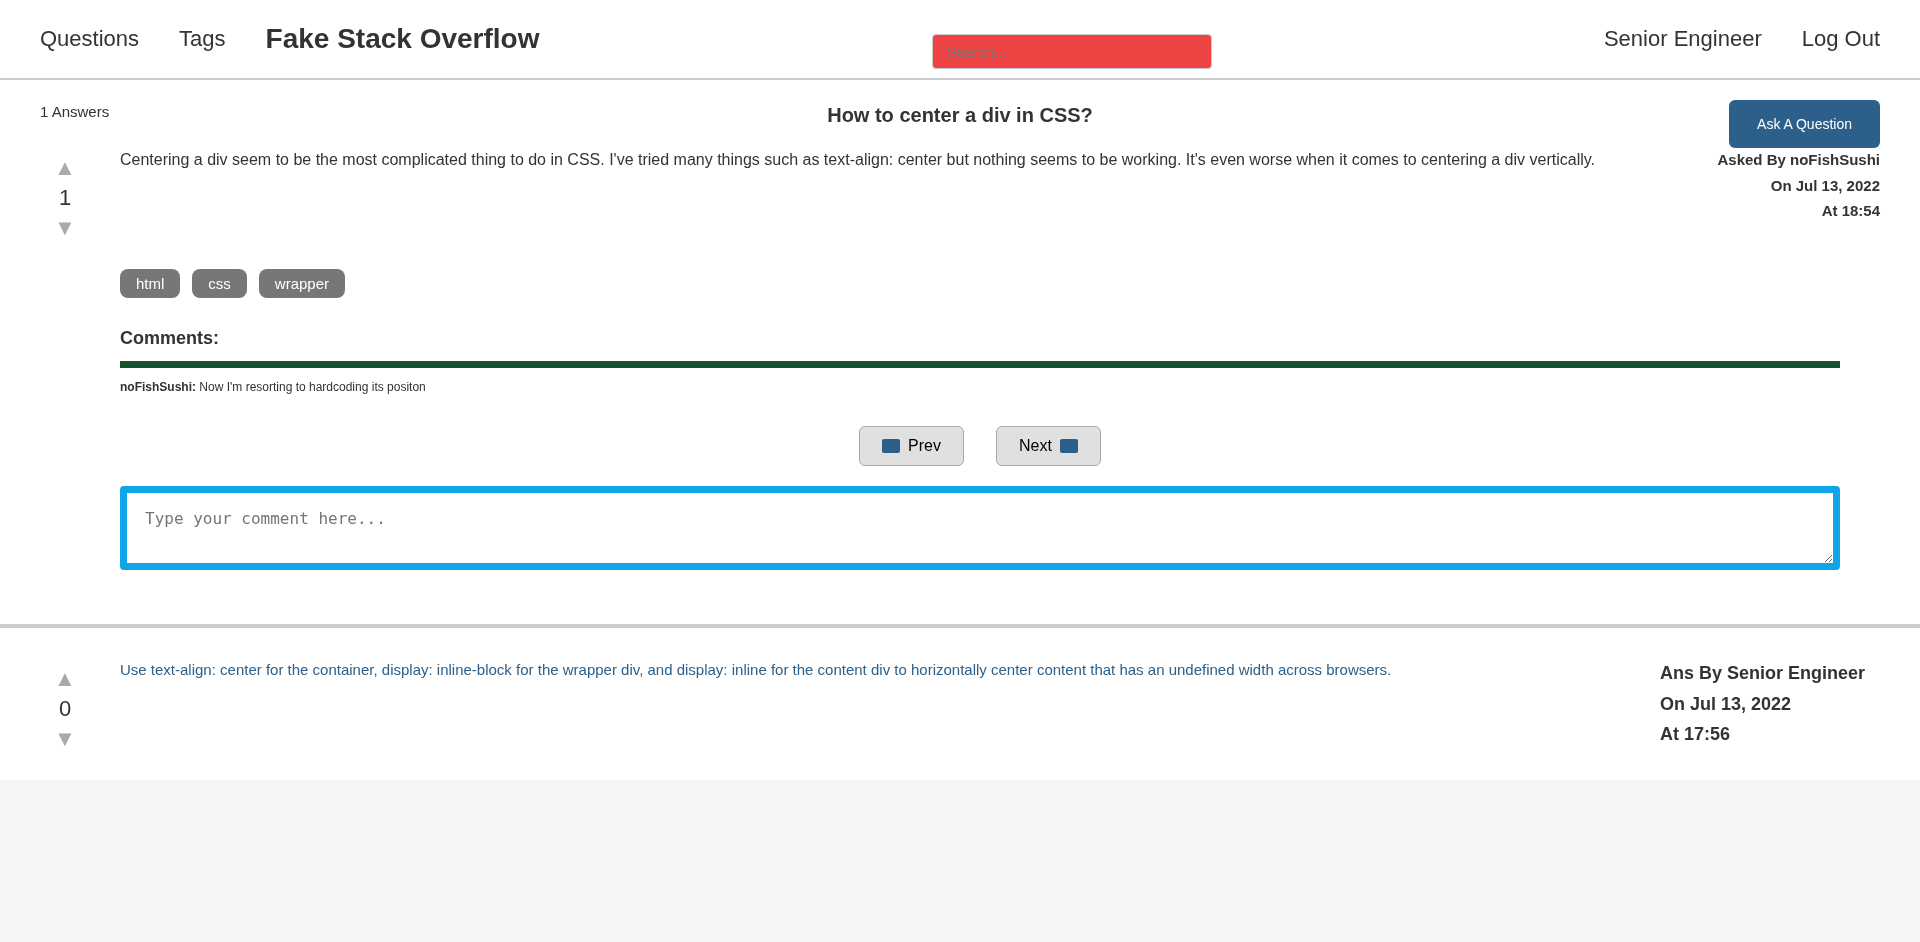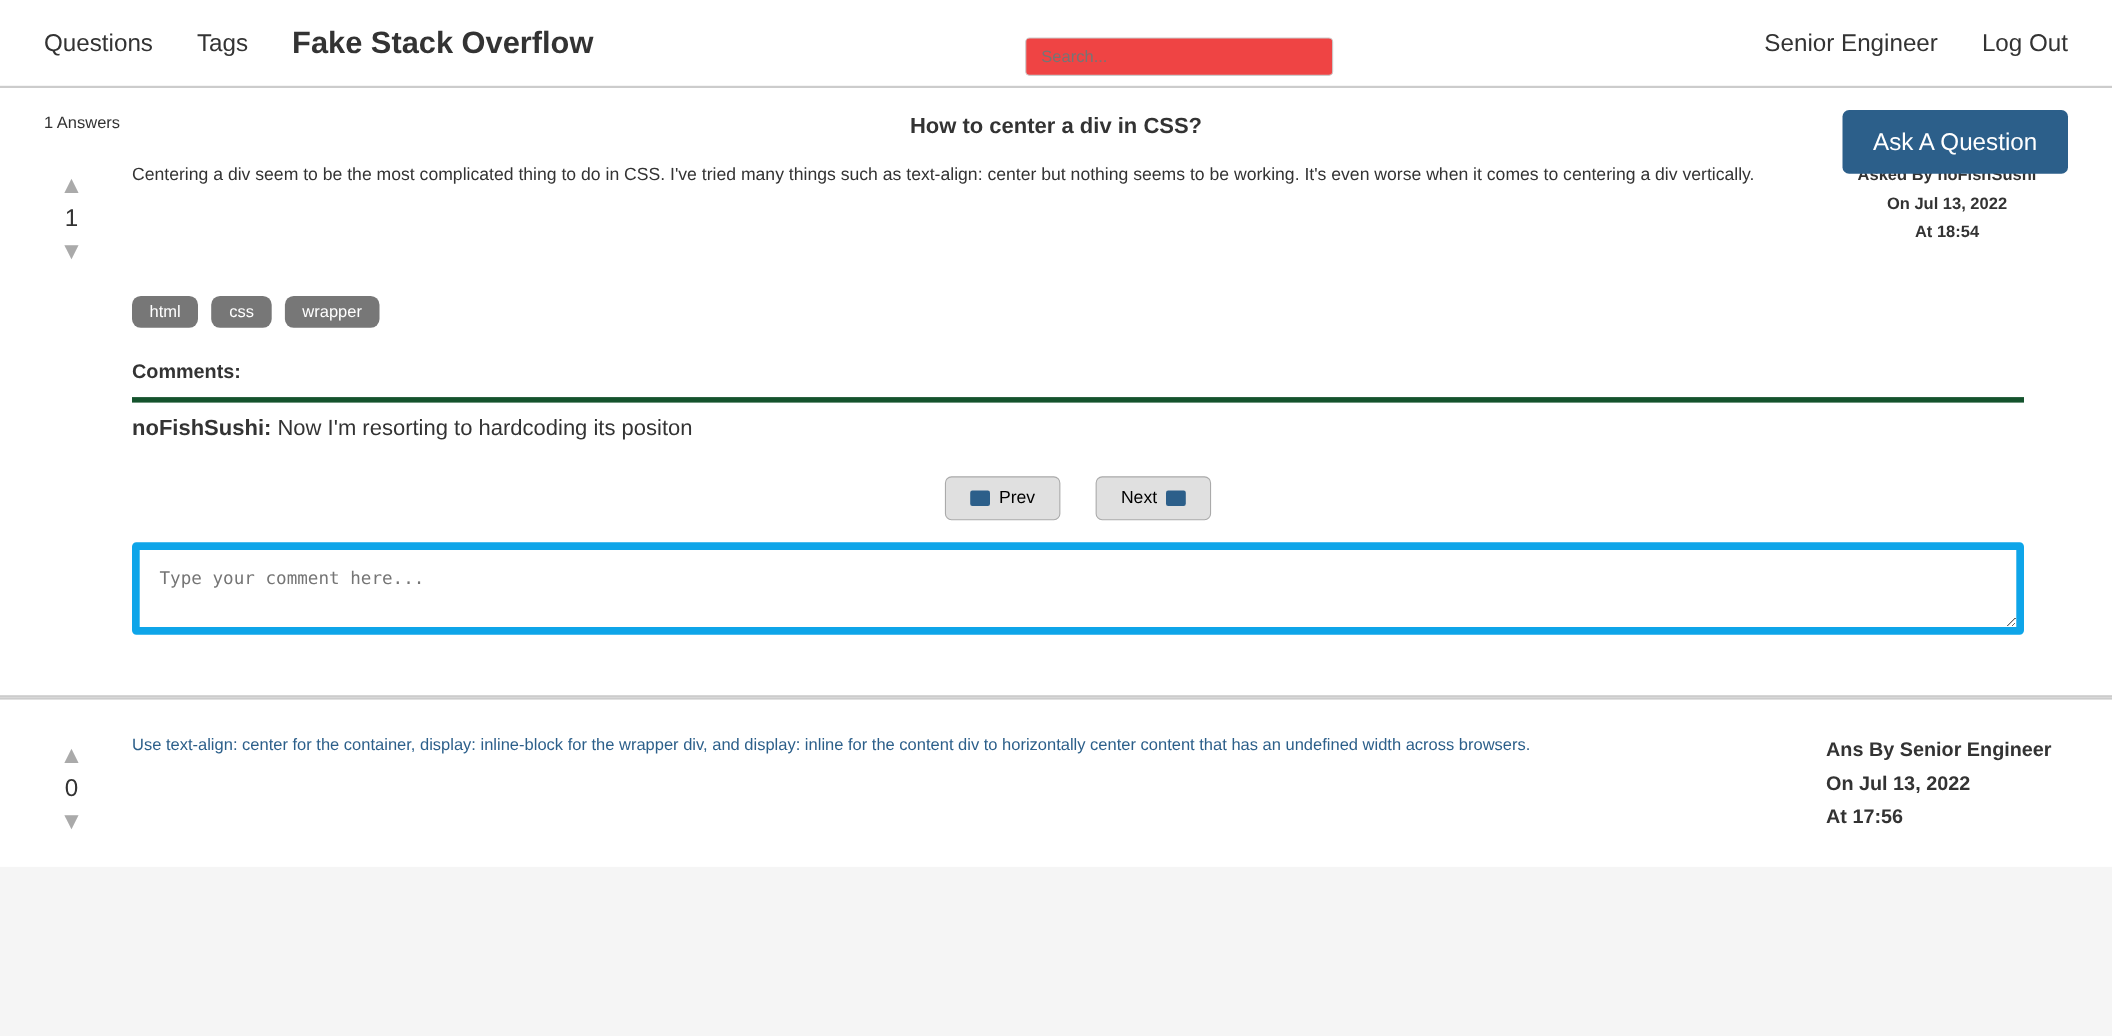--- a/index.html
+++ b/index.html
@@ -84,21 +84,21 @@
       margin-top: -30px;
     }
     .ask-question-btn {
       position: absolute;
       top: 20px;
       right: 40px;
       background: #2c5f8a;
       color: #fff;
       border: none;
       padding: 16px 28px;
-      font-size: 22px;
+      font-size: 14px;
       border-radius: 6px;
       cursor: pointer;
       white-space: nowrap;
       text-align: center;
     }
 
     
     .question-body-row {
       display: flex;
       align-items: flex-start;
@@ -125,21 +125,21 @@
       margin: 6px 0;
       text-align: center;
     }
     .question-text {
       flex: 1;
       font-size: 16px;
       line-height: 1.6;
       color: #333;
     }
     .question-asked-by {
-      text-align: center;
+      text-align: right;
       font-size: 15px;
       font-weight: bold;
       line-height: 1.7;
       min-width: 220px;
     }
 
     
     .tags-row {
       display: flex;
       gap: 12px;
@@ -160,23 +160,23 @@
       margin-top: 30px;
       margin-left: 80px;
       margin-right: 40px;
     }
     .comments-label {
       font-size: 18px;
       font-weight: bold;
       margin-bottom: 12px;
     }
     .comment-item {
-      border-top: 5px solid #14532d;
+      border-top: 7px solid #14532d;
       padding: 12px 0;
-      font-size: 20px;
+      font-size: 12px;
     }
     .comment-item:last-child { border-bottom: 1px solid #ccc; }
     .comment-author { font-weight: bold; }
     .comment-text { color: #333; }
 
     
     .pagination-row {
       display: flex;
       justify-content: center;
       gap: 32px;

